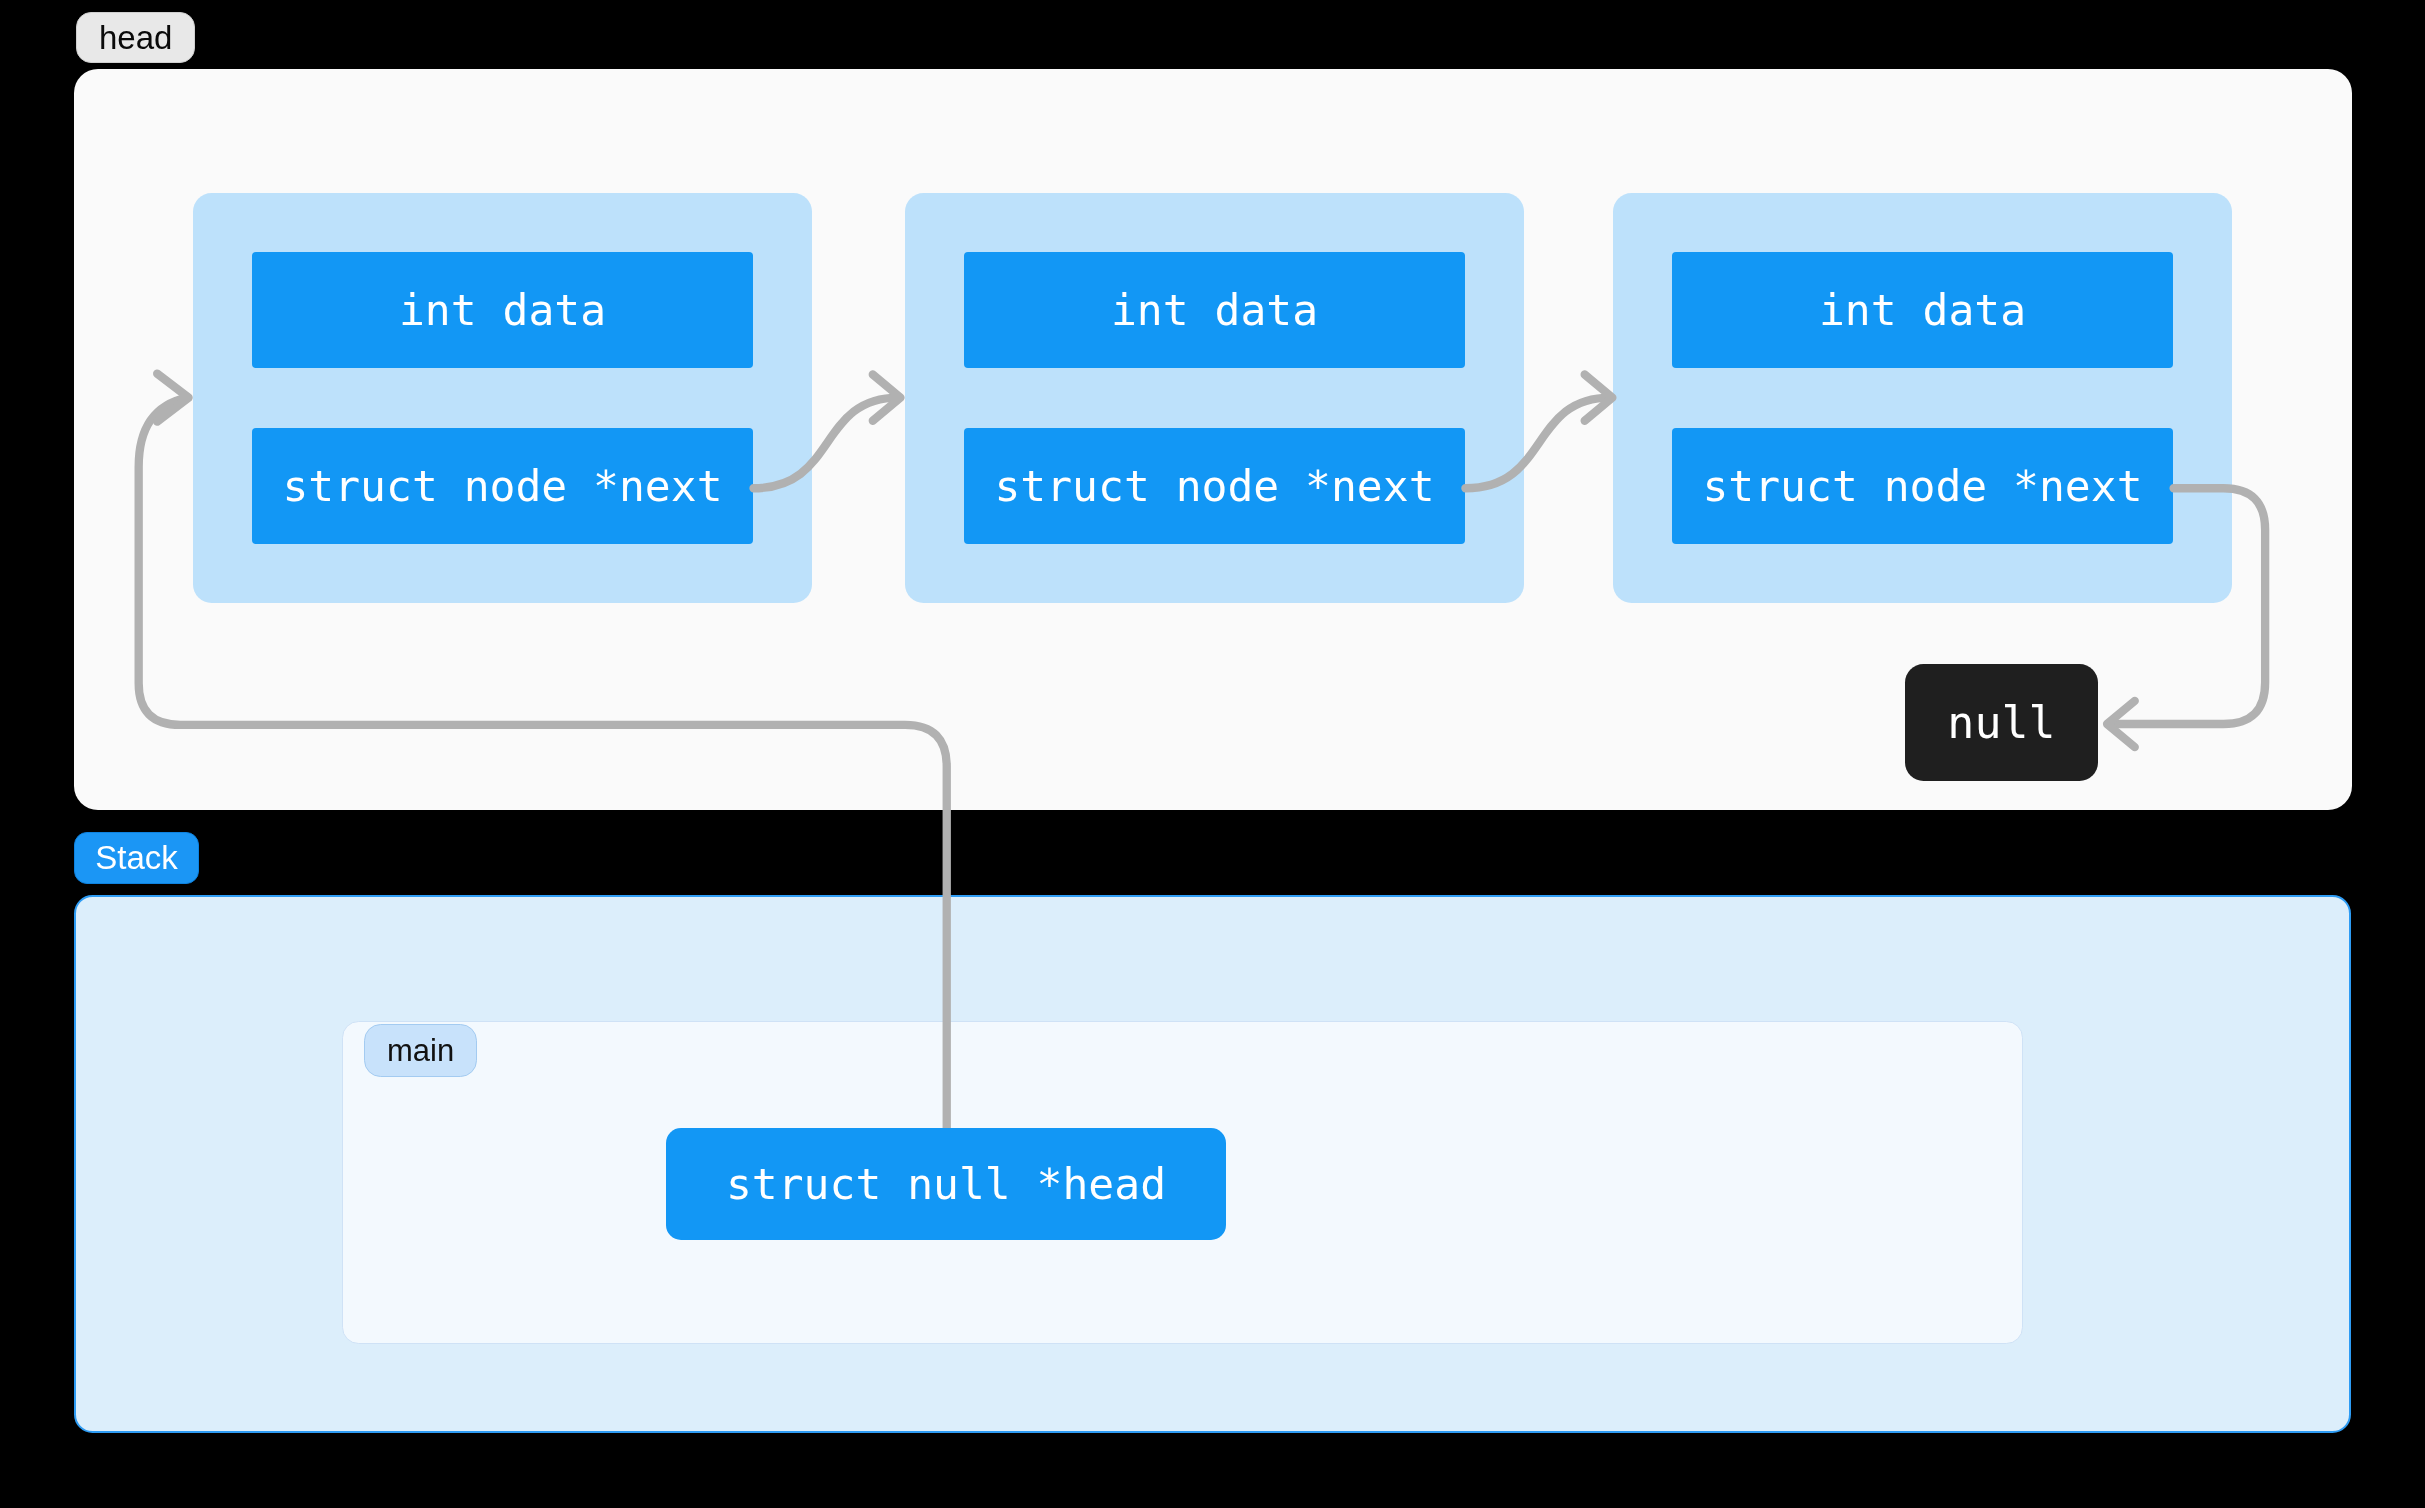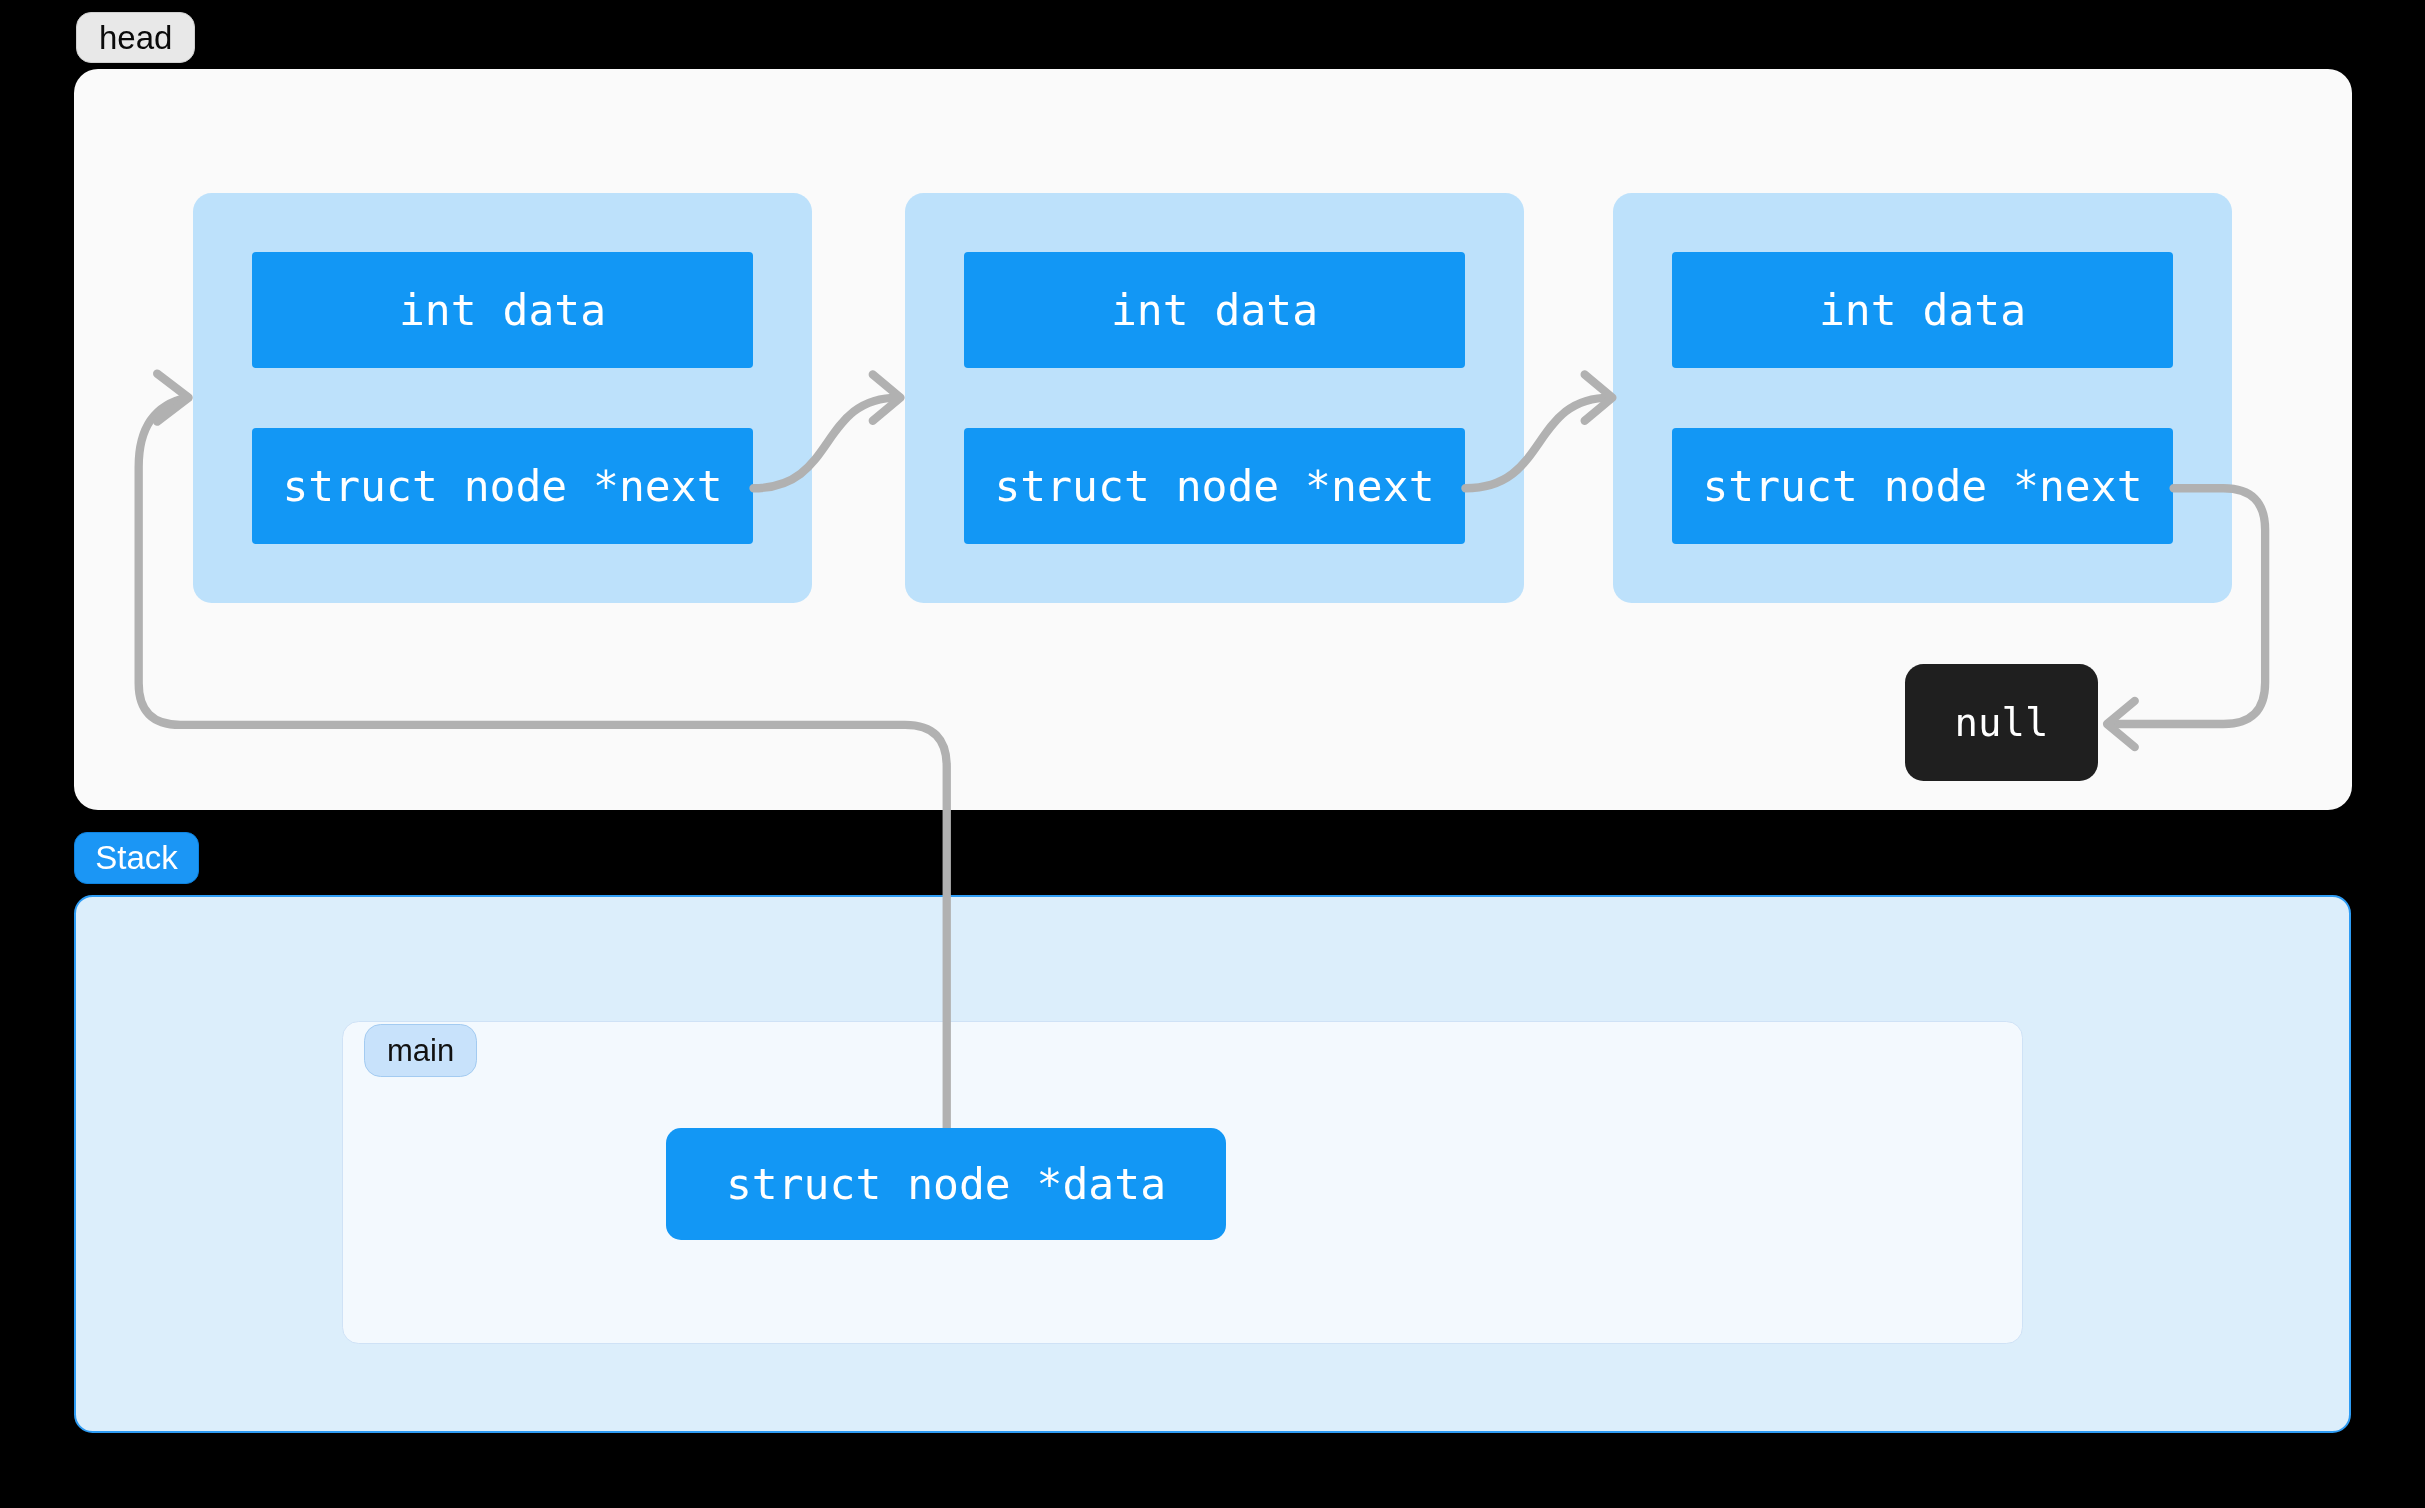--- a/index.html
+++ b/index.html
@@ -116,21 +116,21 @@
     white-space: nowrap;
   }
 
   .null-box {
     position: absolute;
     left: 1905px; top: 664px;
     width: 193px; height: 117px;
     background: #1f1f1f;
     border-radius: 18.5px;
     color: #ffffff;
-    font-size: 39px;
+    font-size: 45px;
     display: flex;
     align-items: center;
     justify-content: center;
     z-index: 2;
   }
 
   .head-button {
     position: absolute;
     left: 666px; top: 1128px;
     width: 560px; height: 112px;
@@ -190,21 +190,21 @@
   <div class="stack-region"></div>
   <div class="pill stack-label">
     <span>Stack</span>
   </div>
 
   <div class="main-frame"></div>
   <div class="pill main-label">
     <span>main</span>
   </div>
 
-  <div class="head-button mono">struct node *data</div>
+  <div class="head-button mono">struct null *head</div>
 
   <svg class="arrows" viewBox="0 0 2624 1632" xmlns="http://www.w3.org/2000/svg">
 
     <path d="M 1024 1220 L 1024 829 Q 1024 784 979 784 L 195 784 Q 150 784 150 739 L 150 505 C 150 462 167 438 202 430"></path>
     <path d="M 170 404 L 204 430 L 170 456"></path>
 
     <path d="M 815 528 C 906 528 884 430 972 430"></path>
     <path d="M 944 405 L 974 430 L 944 455"></path>
 
     <path d="M 1585 528 C 1676 528 1654 430 1742 430"></path>

